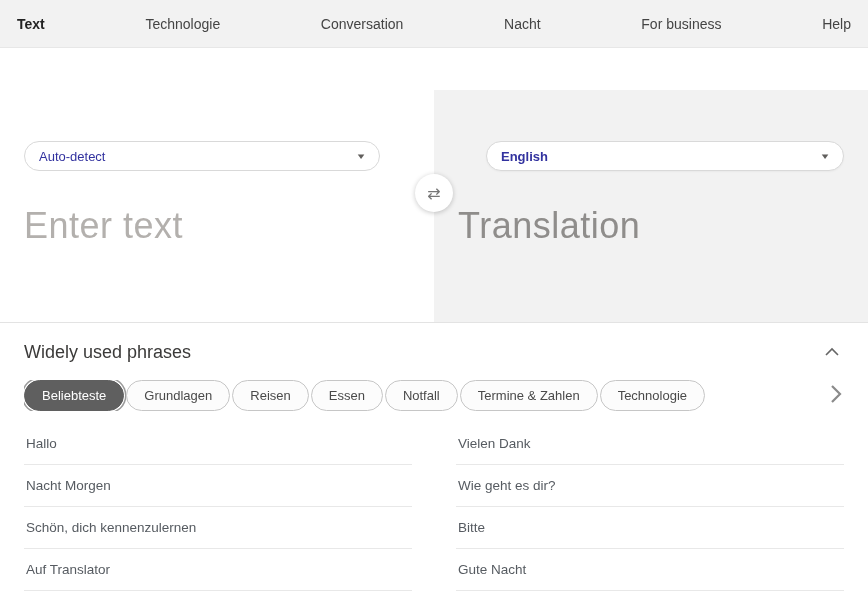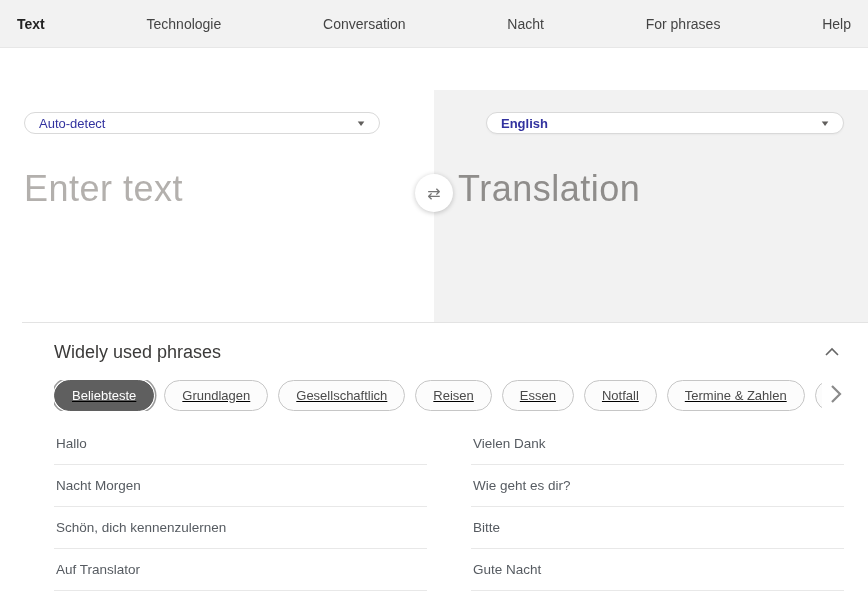--- a/index.html
+++ b/index.html
@@ -11,42 +11,42 @@
     display: flex; align-items: center; justify-content: space-between; }
   .nav-item { padding: 0 17px; line-height: 48px; font-size: 14px; color: #444;
     cursor: pointer; }
   .nav-item.active { font-weight: bold; color: #222; }
 
   
   .translate-area { margin-top: 42px; display: flex; position: relative; height: 232px; }
   .panel { width: 50%; padding: 22px 24px; }
   .panel.source { background: #ffffff; }
   .panel.target { background: #f2f2f2; }
-  .lang-pill { height: 22px; border: 1px solid #d9d9d9; border-radius: 16px;
+  .lang-pill { height: 30px; border: 1px solid #d9d9d9; border-radius: 16px;
     background: #fff; display: flex; align-items: center; justify-content: space-between;
-    padding: 0 14px; cursor: pointer; width: 356px; }
+    padding: 0 14px; cursor: pointer; width: 356px; margin-top: 29px; }
   .panel.target .lang-pill { margin-left: 28px; width: 358px; box-shadow: 0 1px 2px rgba(0,0,0,.04); font-weight: bold; }
   .lang-label { font-size: 13px; color: #32329f; }
   .chev-down { font-size: 8px; color: #605e5c; transform: scaleX(1.4); }
   .placeholder { margin-top: 34px; font-size: 36px; font-weight: 400; letter-spacing: .5px; }
   .placeholder.input-ph { color: #b3b0ad; }
   .placeholder.output-ph { color: #8f8d8b; }
   .swap-btn { position: absolute; left: 50%; top: 84px; transform: translateX(-50%);
     width: 38px; height: 38px; border-radius: 50%; background: #fff; border: none;
     box-shadow: 0 1px 5px rgba(0,0,0,.22); display: flex; align-items: center;
     justify-content: center; color: #767676; font-size: 16px; cursor: pointer; }
 
   
-  .phrases { border-top: 1px solid #e3e3e3; padding: 18px 24px 0 32px; margin-left: 22px; }
+  .phrases { border-top: 1px solid #e3e3e3; padding: 18px 24px 0 24px; }
   .phrases-header { display: flex; align-items: center; justify-content: space-between; }
   .phrases-title { font-size: 18px; color: #3b3a39; font-weight: 400; }
   .collapse-btn { background: none; border: none; cursor: pointer; padding: 4px; }
 
   .pill-row { display: flex; align-items: center; margin-top: 16px; }
-  .pill-scroll { flex: 1; display: flex; gap: 10px; overflow: hidden; text-decoration: underline; }
+  .pill-scroll { flex: 1; display: flex; gap: 2px; overflow: hidden; }
   .cat-pill { flex-shrink: 0; padding: 7px 17px; border: 1px solid #c6c6c6;
     border-radius: 17px; font-size: 13px; color: #4a4a4a; background: #fcfcfc;
     white-space: nowrap; cursor: pointer; }
   .cat-pill.selected { background: #5f5f5f; color: #fff; border-color: #5f5f5f;
     box-shadow: 0 0 0 1px #ffffff, 0 0 0 2.5px #9a9a9a; }
   .scroll-right-btn { background: none; border: none; cursor: pointer; margin-left: 6px;
     padding: 2px; }
 
   .phrase-grid { display: grid; grid-template-columns: 1fr 1fr; column-gap: 44px;
     margin-top: 12px; }
@@ -54,21 +54,21 @@
     color: #565b61; cursor: pointer; }
 </style>
 </head>
 <body>
 
 <nav class="topnav">
   <span class="nav-item active">Text</span>
   <span class="nav-item">Technologie</span>
   <span class="nav-item">Conversation</span>
   <span class="nav-item">Nacht</span>
-  <span class="nav-item">For phrases</span>
+  <span class="nav-item">For business</span>
   <span class="nav-item">Help</span>
 </nav>
 
 <section class="translate-area">
   <div class="panel source">
     <div class="lang-pill">
       <span class="lang-label">Auto-detect</span>
       <span class="chev-down">▼</span>
     </div>
     <div class="placeholder input-ph">Enter text</div>
@@ -94,21 +94,20 @@
       <svg width="16" height="10" viewBox="0 0 16 10">
         <polyline points="2,8 8,2 14,8" fill="none" stroke="#666" stroke-width="1.6"></polyline>
       </svg>
     </button>
   </div>
 
   <div class="pill-row">
     <div class="pill-scroll">
       <button class="cat-pill selected">Beliebteste</button>
       <button class="cat-pill">Grundlagen</button>
-      <button class="cat-pill">Gesellschaftlich</button>
       <button class="cat-pill">Reisen</button>
       <button class="cat-pill">Essen</button>
       <button class="cat-pill">Notfall</button>
       <button class="cat-pill">Termine &amp; Zahlen</button>
       <button class="cat-pill">Technologie</button>
     </div>
     <button class="scroll-right-btn">
       <svg width="12" height="20" viewBox="0 0 12 20">
         <polyline points="2,2 10,10 2,18" fill="none" stroke="#8a8a8a" stroke-width="2.2"></polyline>
       </svg>

